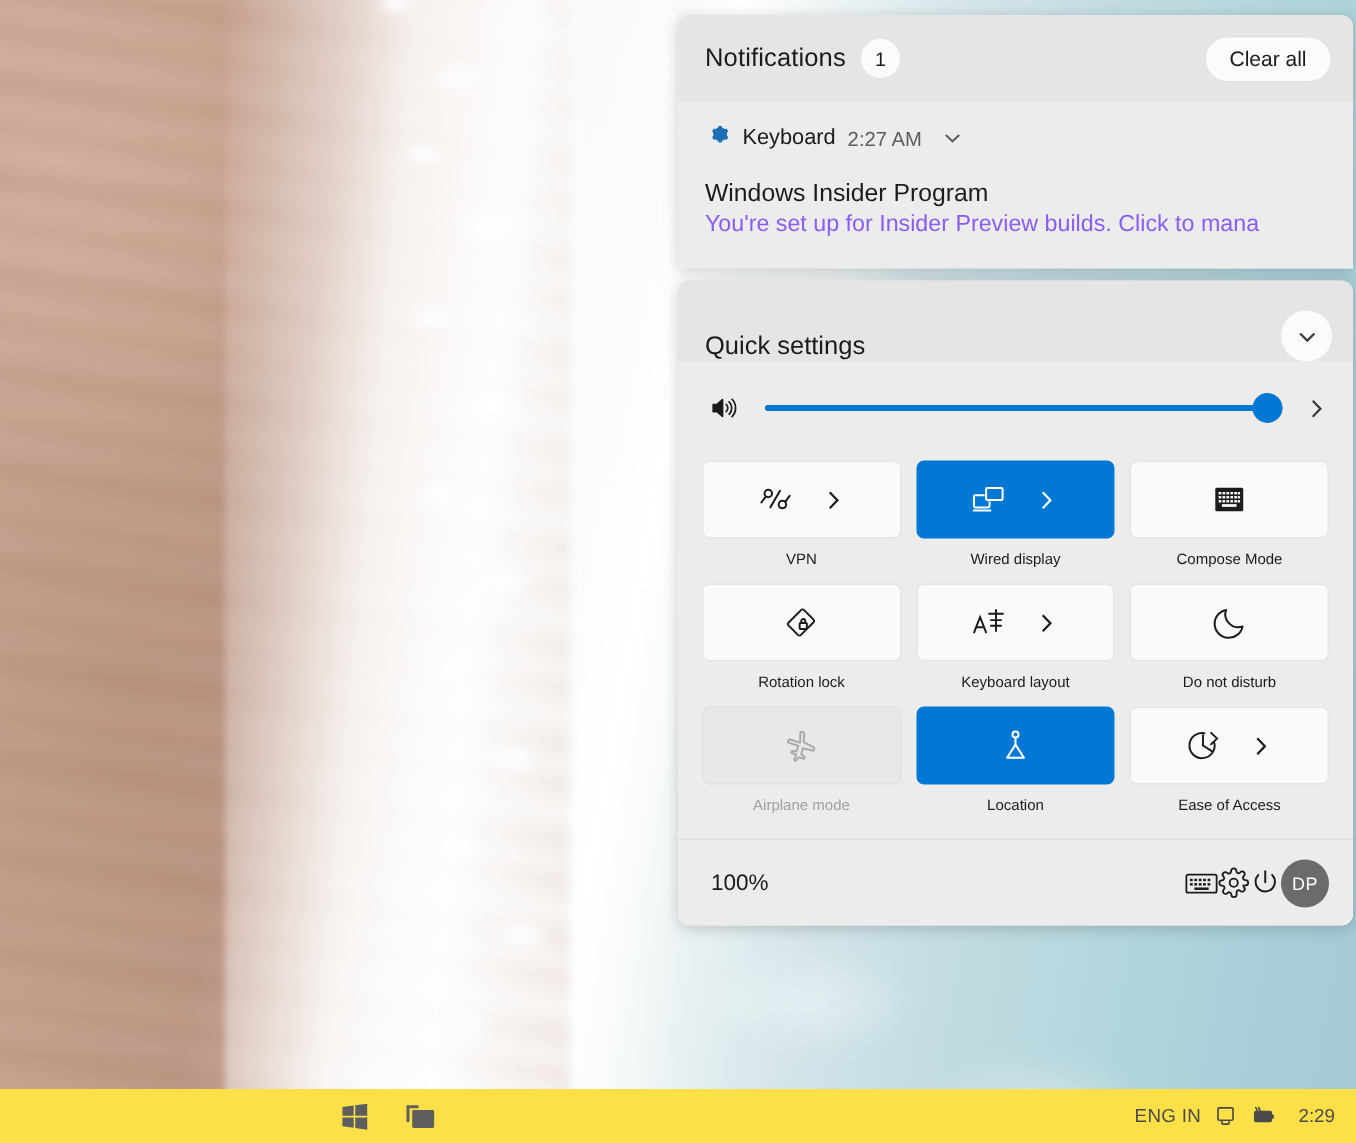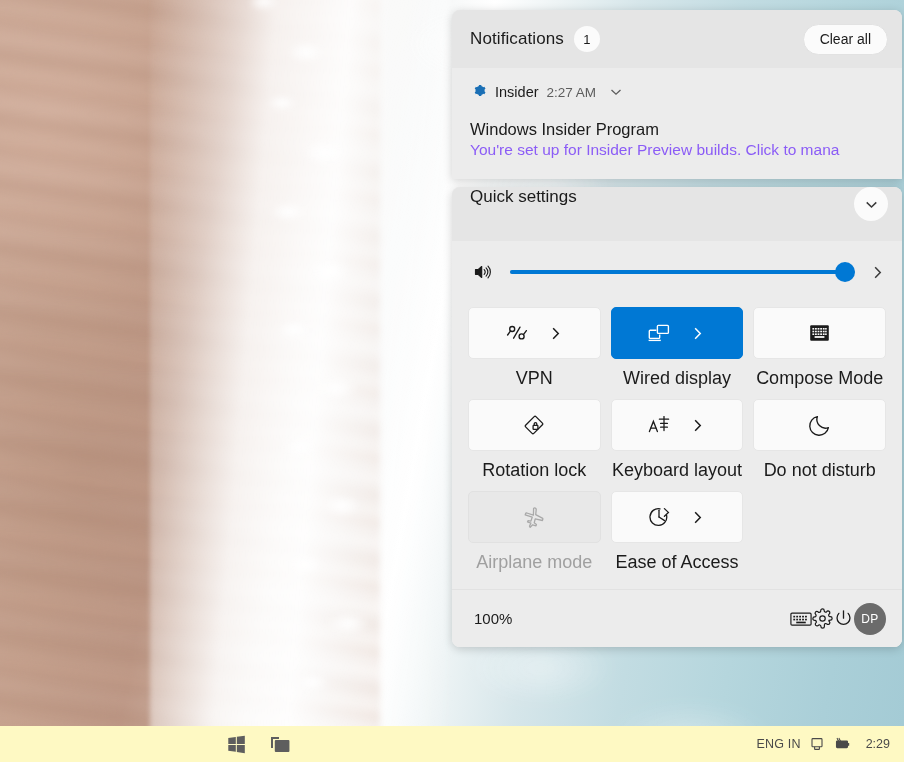--- a/index.html
+++ b/index.html
@@ -186,21 +186,21 @@
     overflow: hidden;
   }
 
   
   #quick-settings-card {
     border-radius: 8px;
   }
   .qs-header {
     height: 54px;
     display: flex;
-    align-items: flex-start;
+    align-items: flex-end;
     padding: 0 14px 0 18px;
     background: #e5e5e5;
   }
   .qs-title { font-size: 17px; color: #1b1b1b; }
   .qs-expand {
     margin-left: auto;
     width: 34px; height: 34px;
     border-radius: 50%;
     background: #fbfbfb;
     display: flex; align-items: center; justify-content: center;
@@ -275,21 +275,21 @@
     background: #e8e8e8;
     border-color: #e1e1e1;
     color: #a9a9a9;
     cursor: default;
   }
   .tile-btn .tile-icon { display: flex; align-items: center; justify-content: center; }
   .tile-btn .tile-arrow { display: flex; align-items: center; }
   .tile-btn.no-arrow { gap: 0; }
   .tile-label {
     margin-top: 9px;
-    font-size: 18px;
+    font-size: 10px;
     color: #1b1b1b;
     white-space: nowrap;
   }
   .tile-label.dim { color: #a0a0a0; }
 
   
   .qs-footer {
     height: 58px;
     margin-top: 12px;
     display: flex;
@@ -310,21 +310,21 @@
     font-size: 12px;
     letter-spacing: .3px;
     cursor: pointer;
   }
 
   
   #taskbar {
     position: absolute;
     left: 0; bottom: 0;
     width: 904px; height: 36px;
-    background: #fef9c3;
+    background: #fde047;
     display: flex;
     align-items: center;
   }
   .tb-left { display: flex; align-items: center; gap: 22px; padding-left: 226px; }
   .tb-btn { display: flex; align-items: center; justify-content: center; cursor: pointer; color: #5e5e5e; }
   .tb-right {
     margin-left: auto;
     display: flex; align-items: center; gap: 9px;
     padding-right: 14px;
   }
@@ -353,21 +353,21 @@
       </div>
 
       <div class="notif-body">
         <div class="notif-app-row">
           <span>
             <svg width="17" height="17" viewBox="0 0 24 24" fill="#1a6fb5">
               <path d="M12 8.2a3.8 3.8 0 1 0 0 7.6 3.8 3.8 0 0 0 0-7.6zm0 6a2.2 2.2 0 1 1 0-4.4 2.2 2.2 0 0 1 0 4.4z"></path>
               <path d="M20.6 13.5l-.05-.4a8.7 8.7 0 0 0 0-2.2l.05-.4 1.3-1-1.6-2.8-1.55.56-.33-.24a8.6 8.6 0 0 0-1.9-1.1l-.37-.15-.27-1.62h-3.2l-.27 1.62-.37.15a8.6 8.6 0 0 0-1.9 1.1l-.33.24-1.55-.56-1.6 2.8 1.3 1 .05.4a8.7 8.7 0 0 0 0 2.2l-.05.4-1.3 1 1.6 2.8 1.55-.56.33.24c.58.43 1.22.8 1.9 1.1l.37.15.27 1.62h3.2l.27-1.62.37-.15a8.6 8.6 0 0 0 1.9-1.1l.33-.24 1.55.56 1.6-2.8-1.3-1z"></path>
             </svg>
           </span>
-          <span class="notif-app-name">Insider</span>
+          <span class="notif-app-name">Keyboard</span>
           <span class="notif-time">2:27 AM</span>
           <span class="notif-chevron">
             <svg width="16" height="16" viewBox="0 0 16 16" fill="none" stroke="currentColor" stroke-width="1.3">
               <path d="M3.5 6 L8 10.2 L12.5 6"></path>
             </svg>
           </span>
         </div>
         <div class="notif-heading">Windows Insider Program</div>
         <div class="notif-text">You're set up for Insider Preview builds. Click to mana</div>
       </div>
@@ -518,20 +518,32 @@
             </div>
             <div class="tile-cell">
               <button class="tile-btn disabled no-arrow">
                 <span class="tile-icon">
                   <svg width="24" height="22" viewBox="0 0 24 22" fill="none" stroke="currentColor" stroke-width="1.3" stroke-linejoin="round">
                     <path d="M11.6 2.4 a1.5 1.5 0 0 1 2.6 1.1 l-0.5 5.2 6.6 3.4 a1 1 0 0 1 0.5 1.2 l-0.4 1.2 -7.2-1.7 -1 4 2.2 1.8 -0.4 1.3 -3.4-1.1 -2.4 2.6 -0.7-1.2 1.4-3.1 -3.4-1.1 0.5-1.3 2.9 0.4 1.3-3.9 -7-2.3 0.4-1.3 a1 1 0 0 1 1.2-0.6 l6.6 2.2 Z"></path>
                   </svg>
                 </span>
               </button>
               <span class="tile-label dim">Airplane mode</span>
+            </div>
+            <div class="tile-cell">
+              <button class="tile-btn on no-arrow">
+                <span class="tile-icon">
+                  <svg width="24" height="24" viewBox="0 0 24 24" fill="none" stroke="currentColor" stroke-width="1.35" stroke-linejoin="round">
+                    <circle cx="12" cy="4.6" r="2"></circle>
+                    <path d="M12 6.8 V11.4"></path>
+                    <path d="M12 11.4 L6.4 20.2 H17.6 Z"></path>
+                  </svg>
+                </span>
+              </button>
+              <span class="tile-label">Location</span>
             </div>
             <div class="tile-cell">
               <button class="tile-btn">
                 <span class="tile-icon">
                   <svg width="24" height="24" viewBox="0 0 24 24" fill="none" stroke="currentColor" stroke-width="1.3" stroke-linecap="round">
                     <path d="M19.6 10.4 A8.4 8.4 0 1 1 13 3.8"></path>
                     <path d="M12 12 L12 5.2"></path>
                     <path d="M12 12 L17.6 15.6"></path>
                     <path d="M17.4 3.6 L21.4 7.4 L17.4 11.2"></path>
                   </svg>

